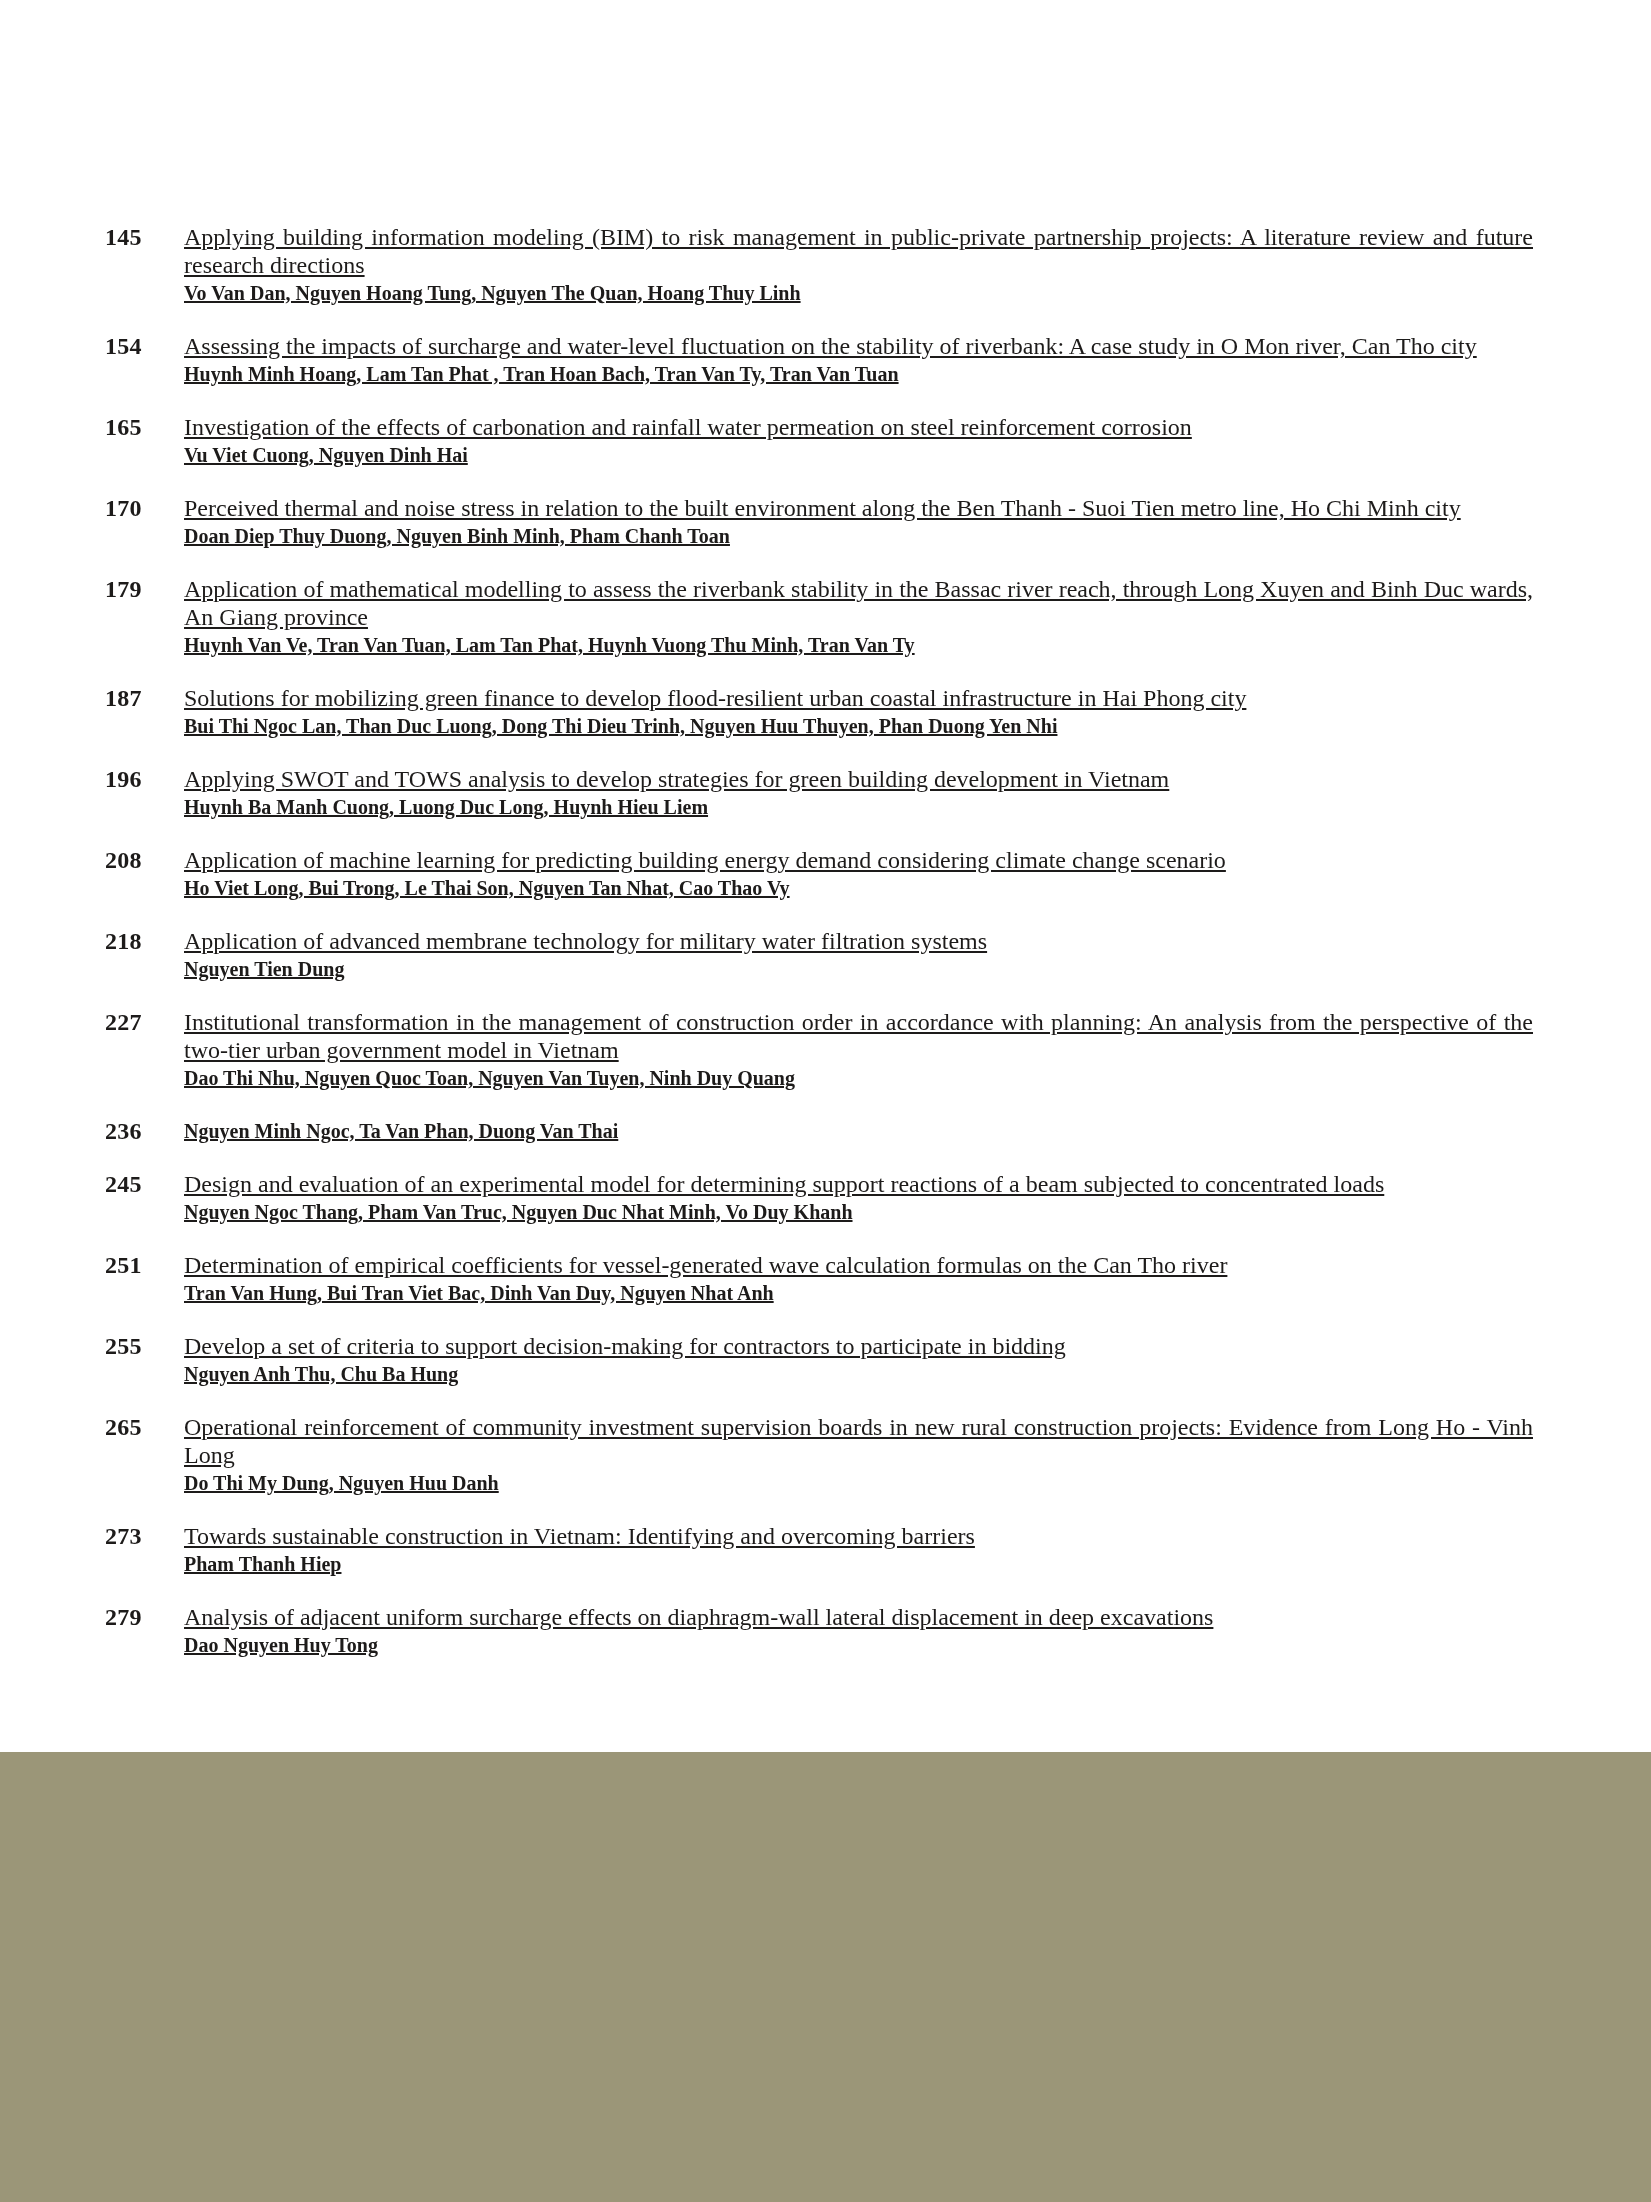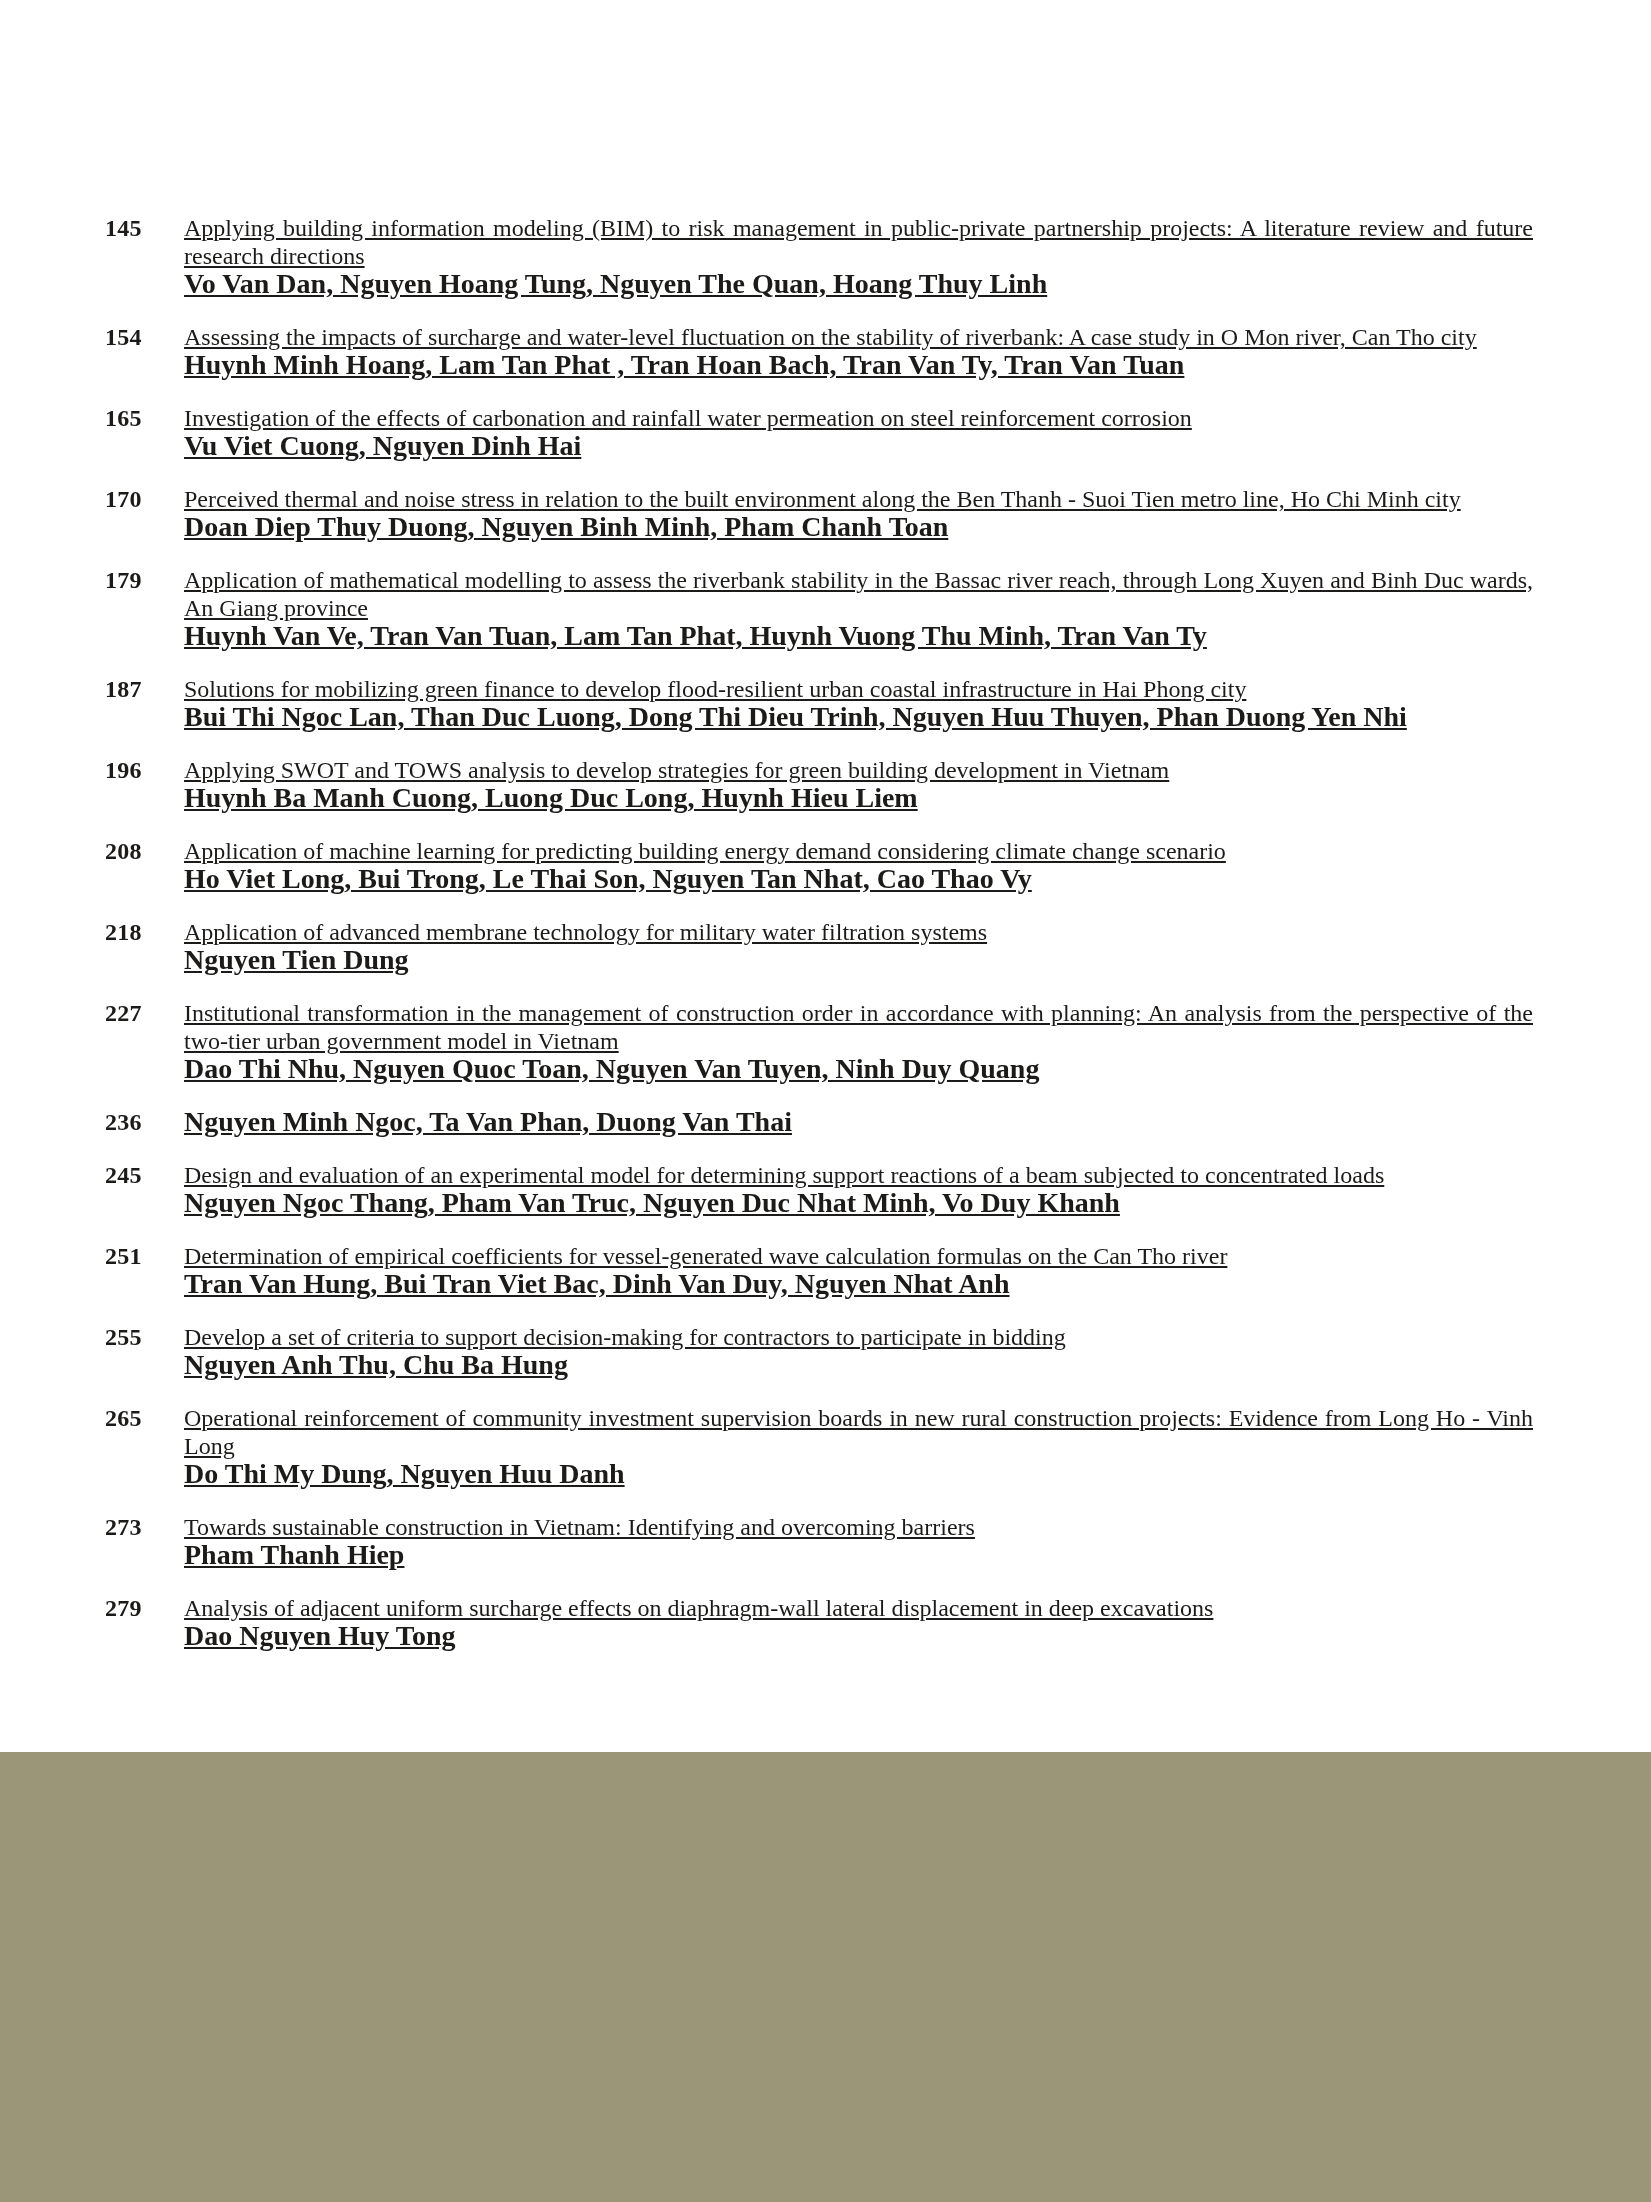--- a/index.html
+++ b/index.html
@@ -11,21 +11,21 @@
     height: 2203px;
     position: relative;
     background: #ffffff;
     overflow: hidden;
     font-family: "Liberation Serif", serif;
     color: #1d1b1a;
   }
   .toc {
     position: absolute;
     left: 105px;
-    top: 214px;
+    top: 223px;
     width: 1428px;
   }
   .entry {
     display: flex;
     align-items: flex-start;
     margin-bottom: 25px;
   }
   .entry-num {
     flex: 0 0 79px;
     width: 79px;
@@ -39,21 +39,21 @@
     min-width: 0;
     text-decoration: underline;
   }
   .entry-title {
     font-size: 24px;
     line-height: 28px;
     text-align: justify;
     text-align-last: left;
   }
   .entry-authors {
-    font-size: 28px;
+    font-size: 20px;
     line-height: 28px;
     font-weight: 700;
   }
   .footer-band {
     position: absolute;
     left: 0;
     top: 1752px;
     width: 1652px;
     height: 451px;
   }

